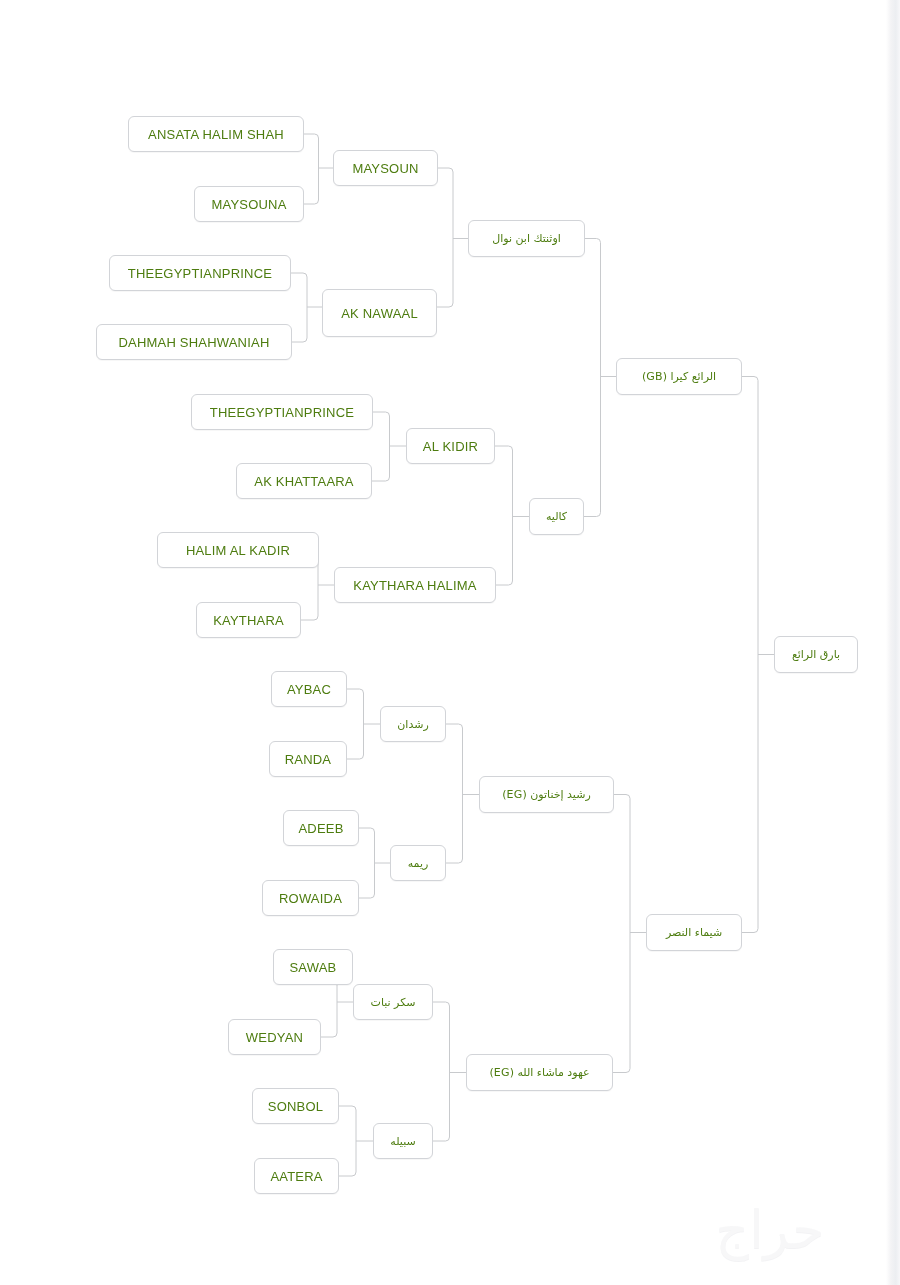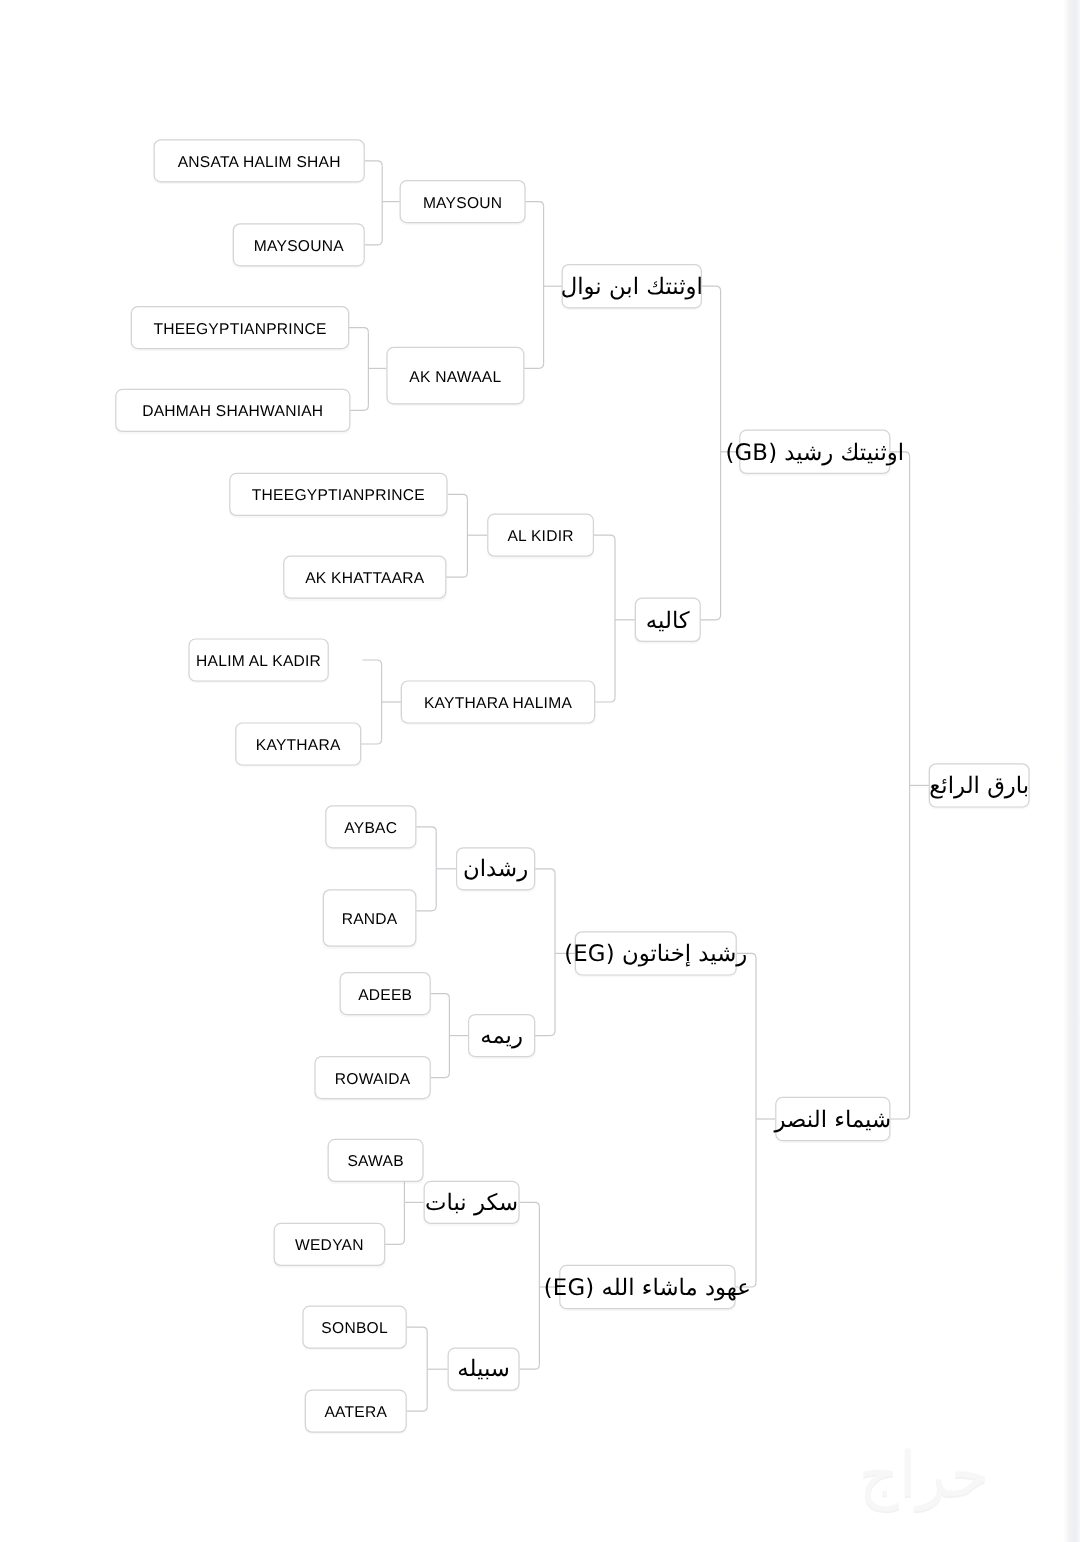--- a/index.html
+++ b/index.html
@@ -30,35 +30,35 @@
   }
   .node {
     position: absolute;
     box-sizing: border-box;
     background: #ffffff;
     border: 1px solid #d2d4d8;
     border-radius: 6px;
     display: flex;
     align-items: center;
     justify-content: center;
-    color: #000000;
+    color: #4d7c0f;
     font-size: 13px;
     letter-spacing: 0.2px;
     white-space: nowrap;
     box-shadow: 0 1px 1px rgba(0,0,0,0.035);
     padding: 0 10px;
   }
   .node.latin {
     font-family: "Liberation Sans", "DejaVu Sans", sans-serif;
     font-size: 13px;
   }
   .node.arabic {
     font-family: "DejaVu Sans", "Liberation Sans", sans-serif;
     direction: rtl;
-    font-size: 19px;
+    font-size: 11px;
   }
   #scrollbar-track {
     position: absolute;
     top: 0;
     right: 0;
     width: 14px;
     height: 1285px;
     background: linear-gradient(to right, #ffffff 0%, #f3f3f5 35%, #eceef1 70%, #f7f7f9 100%);
   }
   #watermark {
@@ -149,43 +149,43 @@
         <path d="M 742 376.5 L 754 376.5 Q 758 376.5 758 380.5" stroke="#c8cacd" fill="none" stroke-width="1"></path>
         <path d="M 742 932.5 L 754 932.5 Q 758 932.5 758 928.5" stroke="#c8cacd" fill="none" stroke-width="1"></path>
       </svg>
     <div id="nodes-container">
         <div class="node latin" style="left: 128px; top: 116px; width: 176px; height: 36px;">ANSATA HALIM SHAH</div>
         <div class="node latin" style="left: 194px; top: 186px; width: 110px; height: 36px;">MAYSOUNA</div>
         <div class="node latin" style="left: 109px; top: 255px; width: 182px; height: 36px;">THEEGYPTIANPRINCE</div>
         <div class="node latin" style="left: 96px; top: 324px; width: 196px; height: 36px;">DAHMAH SHAHWANIAH</div>
         <div class="node latin" style="left: 191px; top: 394px; width: 182px; height: 36px;">THEEGYPTIANPRINCE</div>
         <div class="node latin" style="left: 236px; top: 463px; width: 136px; height: 36px;">AK KHATTAARA</div>
-        <div class="node latin" style="left: 157px; top: 532px; width: 117px; height: 36px;">HALIM AL KADIR</div>
+        <div class="node latin" style="left: 157px; top: 532px; width: 162px; height: 36px;">HALIM AL KADIR</div>
         <div class="node latin" style="left: 196px; top: 602px; width: 105px; height: 36px;">KAYTHARA</div>
         <div class="node latin" style="left: 271px; top: 671px; width: 76px; height: 36px;">AYBAC</div>
-        <div class="node latin" style="left: 269px; top: 741px; width: 78px; height: 48px;">RANDA</div>
+        <div class="node latin" style="left: 269px; top: 741px; width: 78px; height: 36px;">RANDA</div>
         <div class="node latin" style="left: 283px; top: 810px; width: 76px; height: 36px; text-align: center;">ADEEB</div>
         <div class="node latin" style="left: 262px; top: 880px; width: 97px; height: 36px;">ROWAIDA</div>
         <div class="node latin" style="left: 240px; top: 949px; width: 80px; height: 36px; margin-left: 33px;">SAWAB</div>
         <div class="node latin" style="left: 228px; top: 1019px; width: 93px; height: 36px;">WEDYAN</div>
         <div class="node latin" style="left: 252px; top: 1088px; width: 87px; height: 36px; text-align: center;">SONBOL</div>
         <div class="node latin" style="left: 254px; top: 1158px; width: 85px; height: 36px;">AATERA</div>
         <div class="node latin" style="left: 333px; top: 150px; width: 105px; height: 36px;">MAYSOUN</div>
         <div class="node latin" style="left: 322px; top: 289px; width: 115px; height: 48px;">AK NAWAAL</div>
         <div class="node latin" style="left: 406px; top: 428px; width: 89px; height: 36px;">AL KIDIR</div>
         <div class="node latin" style="left: 334px; top: 567px; width: 162px; height: 36px;">KAYTHARA HALIMA</div>
         <div class="node arabic" style="left: 380px; top: 706px; width: 66px; height: 36px;">رشدان</div>
         <div class="node arabic" style="left: 390px; top: 845px; width: 56px; height: 36px;">ريمه</div>
         <div class="node arabic" style="left: 353px; top: 984px; width: 80px; height: 36px;">سكر نبات</div>
         <div class="node arabic" style="left: 373px; top: 1123px; width: 60px; height: 36px;">سبيله</div>
         <div class="node arabic" style="left: 468px; top: 220px; width: 117px; height: 37px;">اوثنتك ابن نوال</div>
         <div class="node arabic" style="left: 529px; top: 498px; width: 55px; height: 37px;">كاليه</div>
         <div class="node arabic" style="left: 479px; top: 776px; width: 135px; height: 37px;">رشيد إخناتون (EG)</div>
         <div class="node arabic" style="left: 466px; top: 1054px; width: 147px; height: 37px;">عهود ماشاء الله (EG)</div>
-        <div class="node arabic" style="left: 616px; top: 358px; width: 126px; height: 37px;">اوثنيتك رشيد (GB)</div>
+        <div class="node arabic" style="left: 616px; top: 358px; width: 126px; height: 37px;">الرائع كيرا (GB)</div>
         <div class="node arabic" style="left: 646px; top: 914px; width: 96px; height: 37px;">شيماء النصر</div>
         <div class="node arabic" style="left: 774px; top: 636px; width: 84px; height: 37px;">بارق الرائع</div>
       </div>
   </div>
 
   <div id="watermark">
     <div id="watermark-text">حراج</div>
   </div>
 
   <div id="scrollbar-track"></div>

